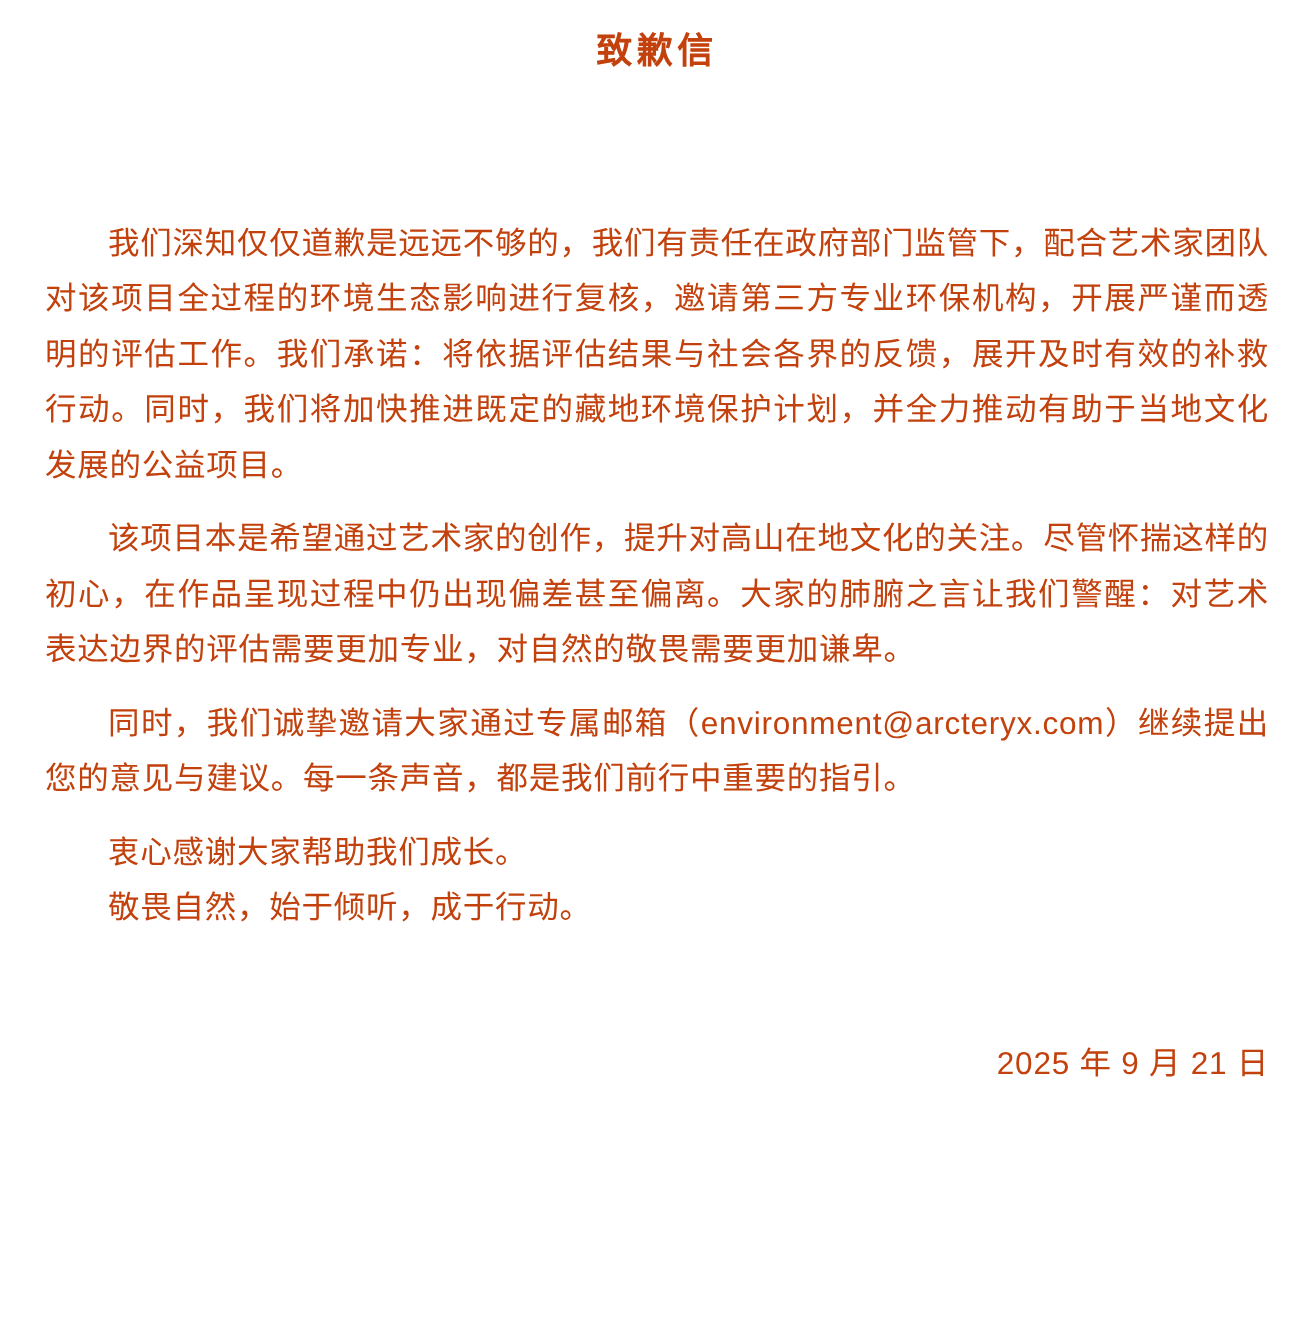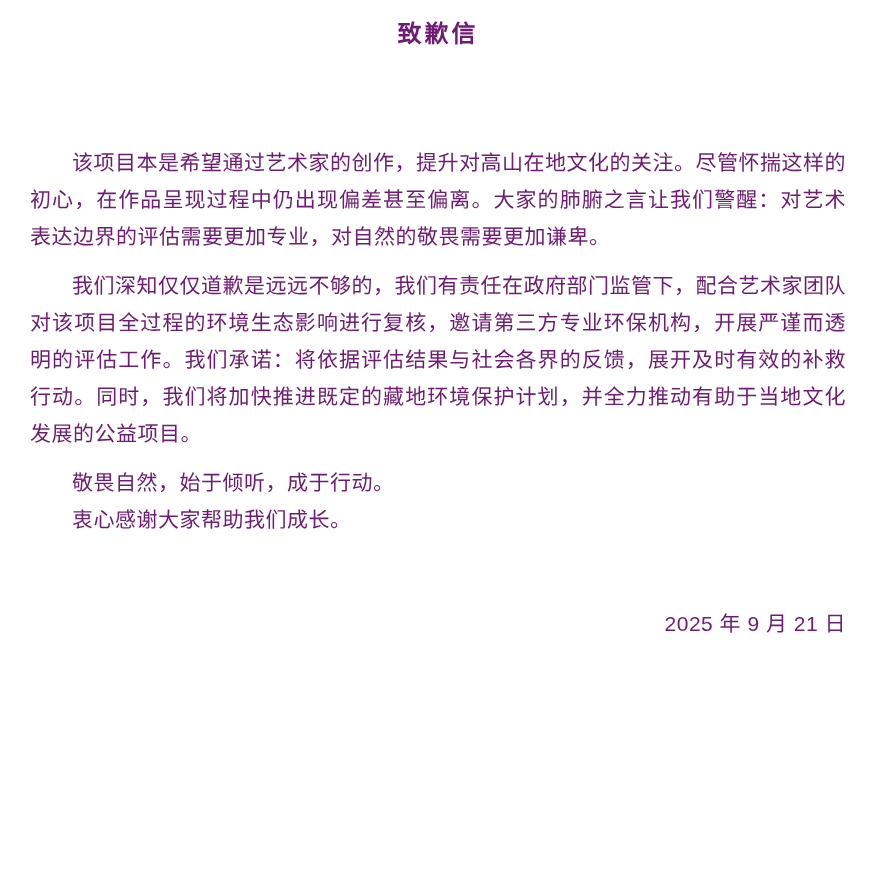--- a/index.html
+++ b/index.html
@@ -5,21 +5,21 @@
   * { margin: 0; padding: 0; box-sizing: border-box; }
   html, body {
     background: #ffffff;
     font-family: "Liberation Sans", sans-serif;
   }
   .page {
     width: 876px;
     height: 882px;
     margin: 0 auto;
     background: #ffffff;
-    color: #701a75;
+    color: #c2410c;
     padding: 14px 30px 0 30px;
     overflow: hidden;
   }
   .letter-title {
     font-size: 24px;
     font-weight: 700;
     text-align: center;
     letter-spacing: 3px;
     margin-bottom: 95px;
   }
@@ -52,28 +52,29 @@
 </head>
 <body>
 
 <div class="page">
 
   <h1 class="letter-title">致歉信</h1>
 
   <div class="letter-body">
 
 
+    <p class="para">我们深知仅仅道歉是远远不够的，我们有责任在政府部门监管下，配合艺术家团队对该项目全过程的环境生态影响进行复核，邀请第三方专业环保机构，开展严谨而透明的评估工作。我们承诺：将依据评估结果与社会各界的反馈，展开及时有效的补救行动。同时，我们将加快推进既定的藏地环境保护计划，并全力推动有助于当地文化发展的公益项目。</p>
+
     <p class="para">该项目本是希望通过艺术家的创作，提升对高山在地文化的关注。尽管怀揣这样的初心，在作品呈现过程中仍出现偏差甚至偏离。大家的肺腑之言让我们警醒：对艺术表达边界的评估需要更加专业，对自然的敬畏需要更加谦卑。</p>
 
-    <p class="para">我们深知仅仅道歉是远远不够的，我们有责任在政府部门监管下，配合艺术家团队对该项目全过程的环境生态影响进行复核，邀请第三方专业环保机构，开展严谨而透明的评估工作。我们承诺：将依据评估结果与社会各界的反馈，展开及时有效的补救行动。同时，我们将加快推进既定的藏地环境保护计划，并全力推动有助于当地文化发展的公益项目。</p>
-
+    <p class="para">同时，我们诚挚邀请大家通过专属邮箱（environment@arcteryx.com）继续提出您的意见与建议。每一条声音，都是我们前行中重要的指引。</p>
 
     <div class="closing-block">
+      <p class="closing">衷心感谢大家帮助我们成长。</p>
       <p class="closing">敬畏自然，始于倾听，成于行动。</p>
-      <p class="closing">衷心感谢大家帮助我们成长。</p>
     </div>
 
   </div>
 
   <div class="signature-block">
     <p>2025 年 9 月 21 日</p>
   </div>
 
 </div>
 

